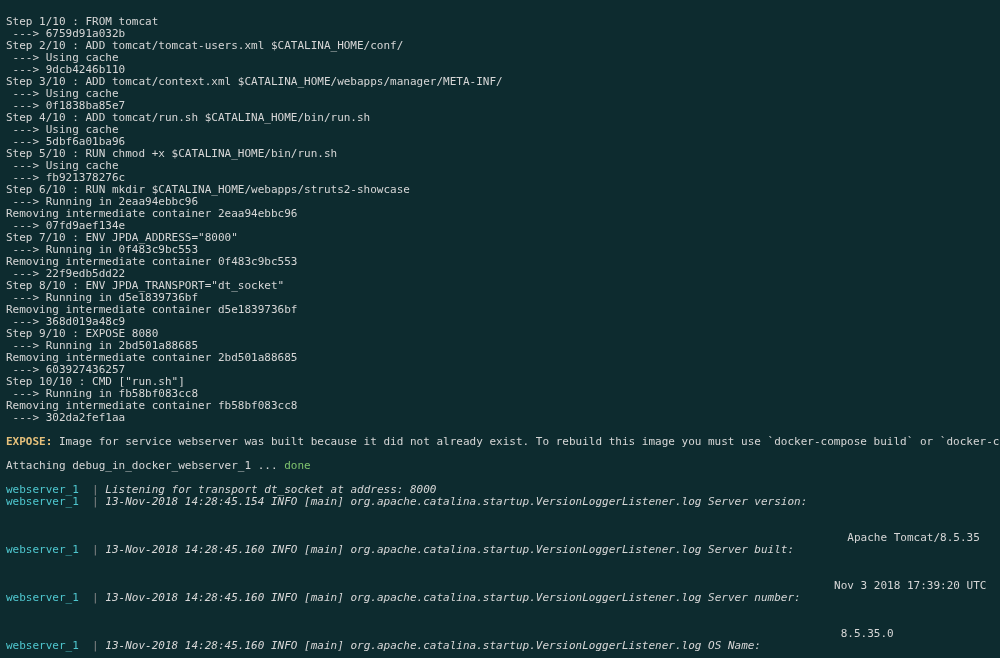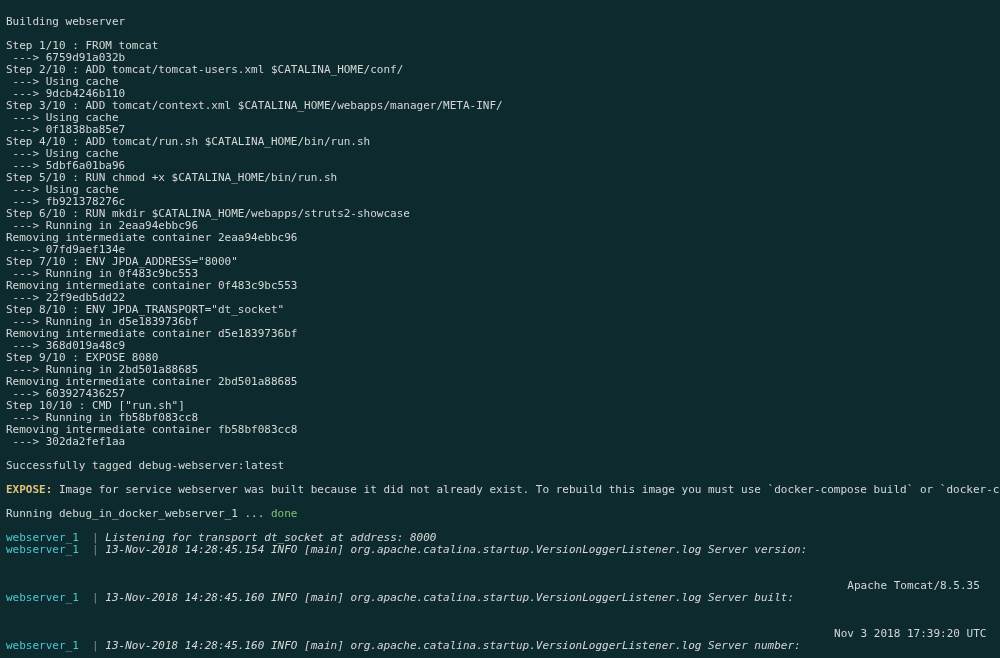--- a/index.html
+++ b/index.html
@@ -28,19 +28,17 @@
   .sep          { color: #888; }
   .log-row { display: flex; }
   .log-left  { flex: 0 0 auto; font-style: italic; }
   .log-right { flex: 0 0 auto; padding-left: 40px; margin-top: 36px; }
   .log-text { color: #d6d6d6; }
 </style>
 </head>
 <body>
 
 <div class="term">
-<div class="line">Building webserver</div>
 <div id="steps-container"><div class="line">Step 1/10 : FROM tomcat</div><div class="line"> ---&gt; 6759d91a032b</div><div class="line">Step 2/10 : ADD tomcat/tomcat-users.xml $CATALINA_HOME/conf/</div><div class="line"> ---&gt; Using cache</div><div class="line"> ---&gt; 9dcb4246b110</div><div class="line">Step 3/10 : ADD tomcat/context.xml $CATALINA_HOME/webapps/manager/META-INF/</div><div class="line"> ---&gt; Using cache</div><div class="line"> ---&gt; 0f1838ba85e7</div><div class="line">Step 4/10 : ADD tomcat/run.sh $CATALINA_HOME/bin/run.sh</div><div class="line"> ---&gt; Using cache</div><div class="line"> ---&gt; 5dbf6a01ba96</div><div class="line">Step 5/10 : RUN chmod +x $CATALINA_HOME/bin/run.sh</div><div class="line"> ---&gt; Using cache</div><div class="line"> ---&gt; fb921378276c</div><div class="line">Step 6/10 : RUN mkdir $CATALINA_HOME/webapps/struts2-showcase</div><div class="line"> ---&gt; Running in 2eaa94ebbc96</div><div class="line">Removing intermediate container 2eaa94ebbc96</div><div class="line"> ---&gt; 07fd9aef134e</div><div class="line">Step 7/10 : ENV JPDA_ADDRESS="8000"</div><div class="line"> ---&gt; Running in 0f483c9bc553</div><div class="line">Removing intermediate container 0f483c9bc553</div><div class="line"> ---&gt; 22f9edb5dd22</div><div class="line">Step 8/10 : ENV JPDA_TRANSPORT="dt_socket"</div><div class="line"> ---&gt; Running in d5e1839736bf</div><div class="line">Removing intermediate container d5e1839736bf</div><div class="line"> ---&gt; 368d019a48c9</div><div class="line">Step 9/10 : EXPOSE 8080</div><div class="line"> ---&gt; Running in 2bd501a88685</div><div class="line">Removing intermediate container 2bd501a88685</div><div class="line"> ---&gt; 603927436257</div><div class="line">Step 10/10 : CMD ["run.sh"]</div><div class="line"> ---&gt; Running in fb58bf083cc8</div><div class="line">Removing intermediate container fb58bf083cc8</div><div class="line"> ---&gt; 302da2fef1aa</div></div>
-<div class="line">Successfully tagged debug-webserver:latest</div>
 <div><span class="warn">EXPOSE:</span><span class="line"> Image for service webserver was built because it did not already exist. To rebuild this image you must use `docker-compose build` or `docker-compose up --build`.</span></div>
-<div><span class="line">Running debug_in_docker_webserver_1 ... </span><span class="done">done</span></div>
+<div><span class="line">Attaching debug_in_docker_webserver_1 ... </span><span class="done">done</span></div>
 <div id="logs-container"><div class="log-row"><span class="svc">webserver_1</span><span class="sep">  | </span><span class="log-text log-left">Listening for transport dt_socket at address: 8000</span></div><div class="log-row"><span class="svc">webserver_1</span><span class="sep">  | </span><span class="log-text log-left">13-Nov-2018 14:28:45.154 INFO [main] org.apache.catalina.startup.VersionLoggerListener.log Server version:</span><span class="log-text log-right">Apache Tomcat/8.5.35</span></div><div class="log-row"><span class="svc">webserver_1</span><span class="sep">  | </span><span class="log-text log-left">13-Nov-2018 14:28:45.160 INFO [main] org.apache.catalina.startup.VersionLoggerListener.log Server built:</span><span class="log-text log-right">Nov 3 2018 17:39:20 UTC</span></div><div class="log-row"><span class="svc">webserver_1</span><span class="sep">  | </span><span class="log-text log-left">13-Nov-2018 14:28:45.160 INFO [main] org.apache.catalina.startup.VersionLoggerListener.log Server number:</span><span class="log-text log-right">8.5.35.0</span></div><div class="log-row"><span class="svc">webserver_1</span><span class="sep">  | </span><span class="log-text log-left">13-Nov-2018 14:28:45.160 INFO [main] org.apache.catalina.startup.VersionLoggerListener.log OS Name:</span><span class="log-text log-right">Linux</span></div></div>
 </div>
 
 </body></html>

